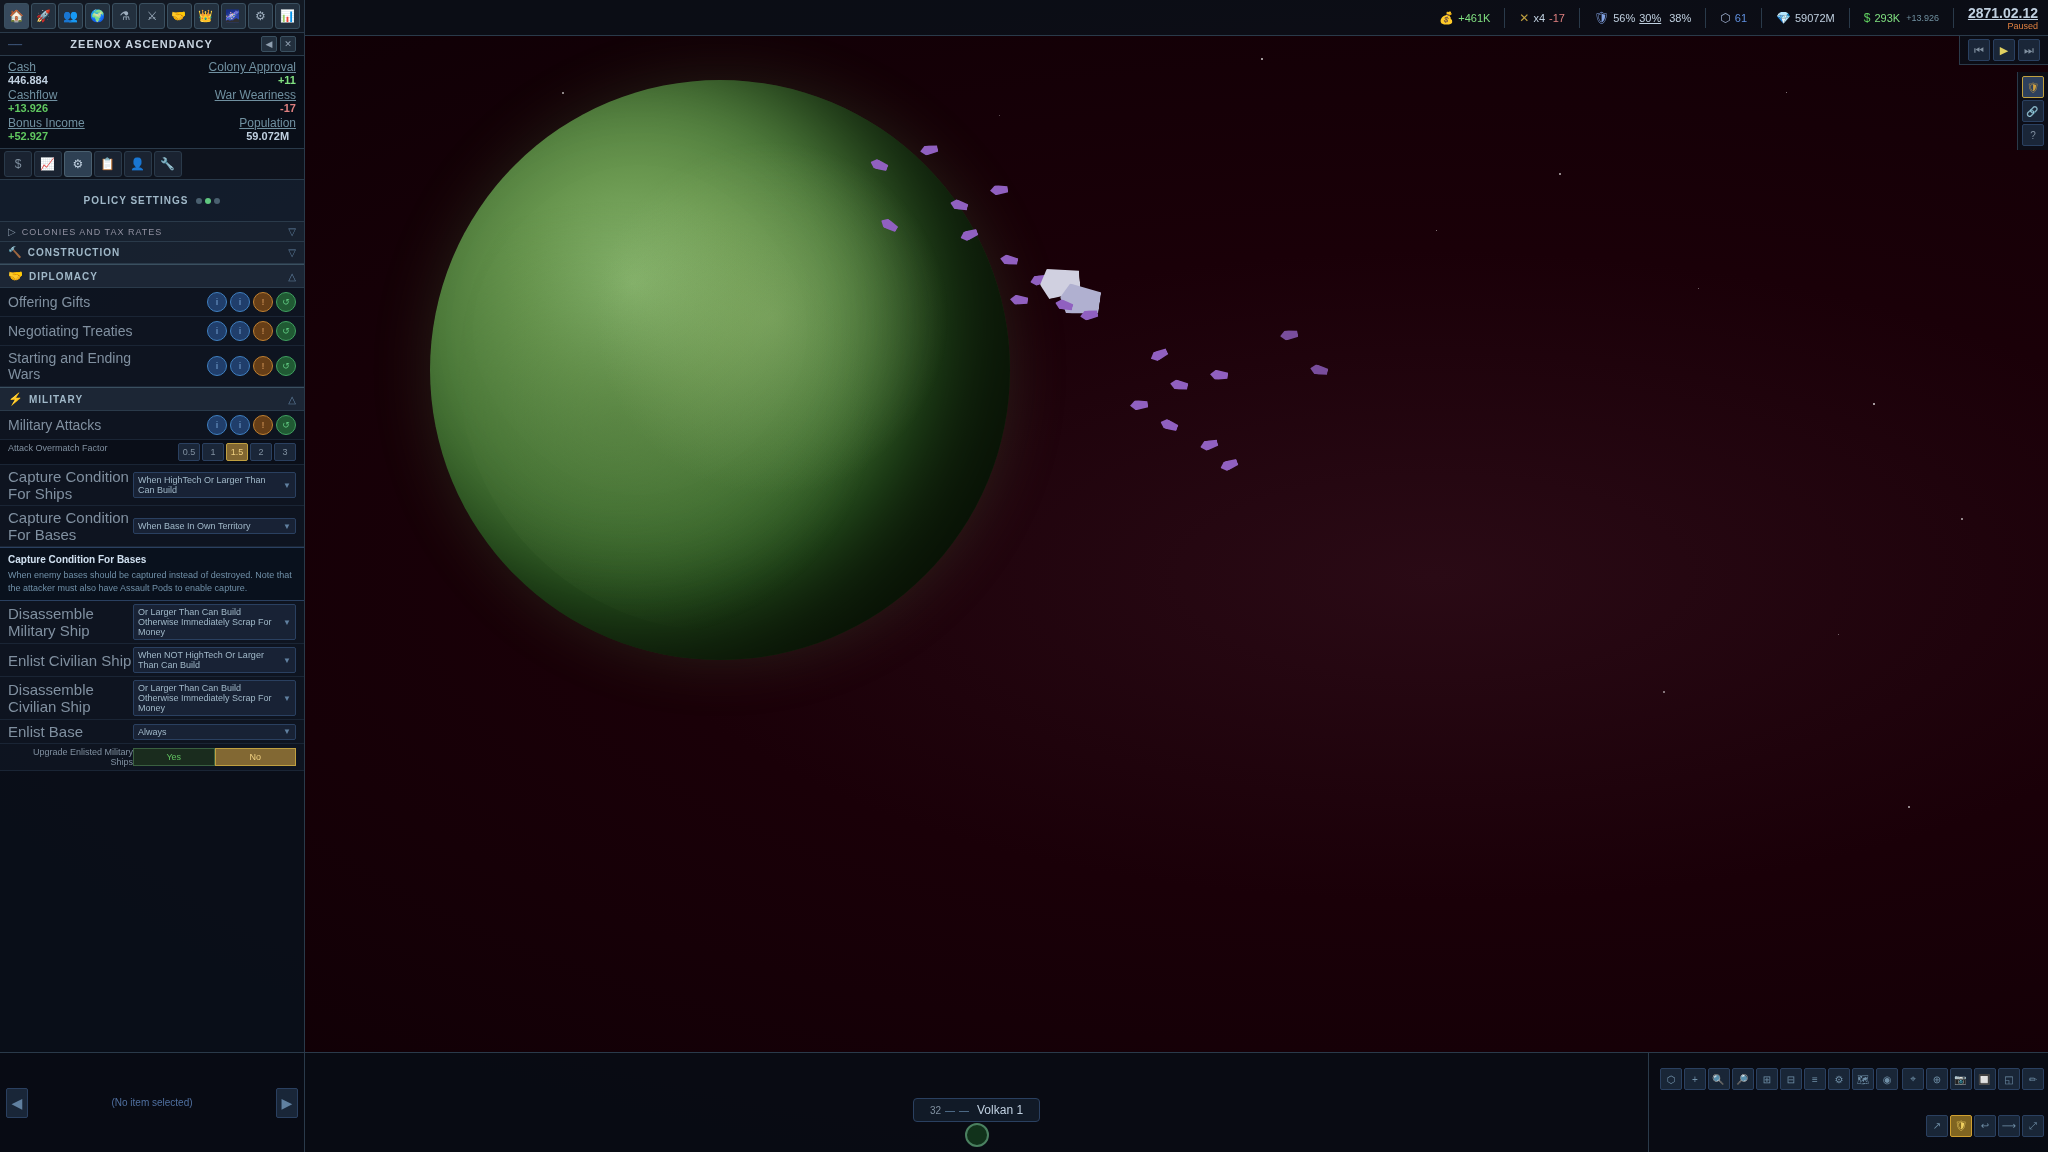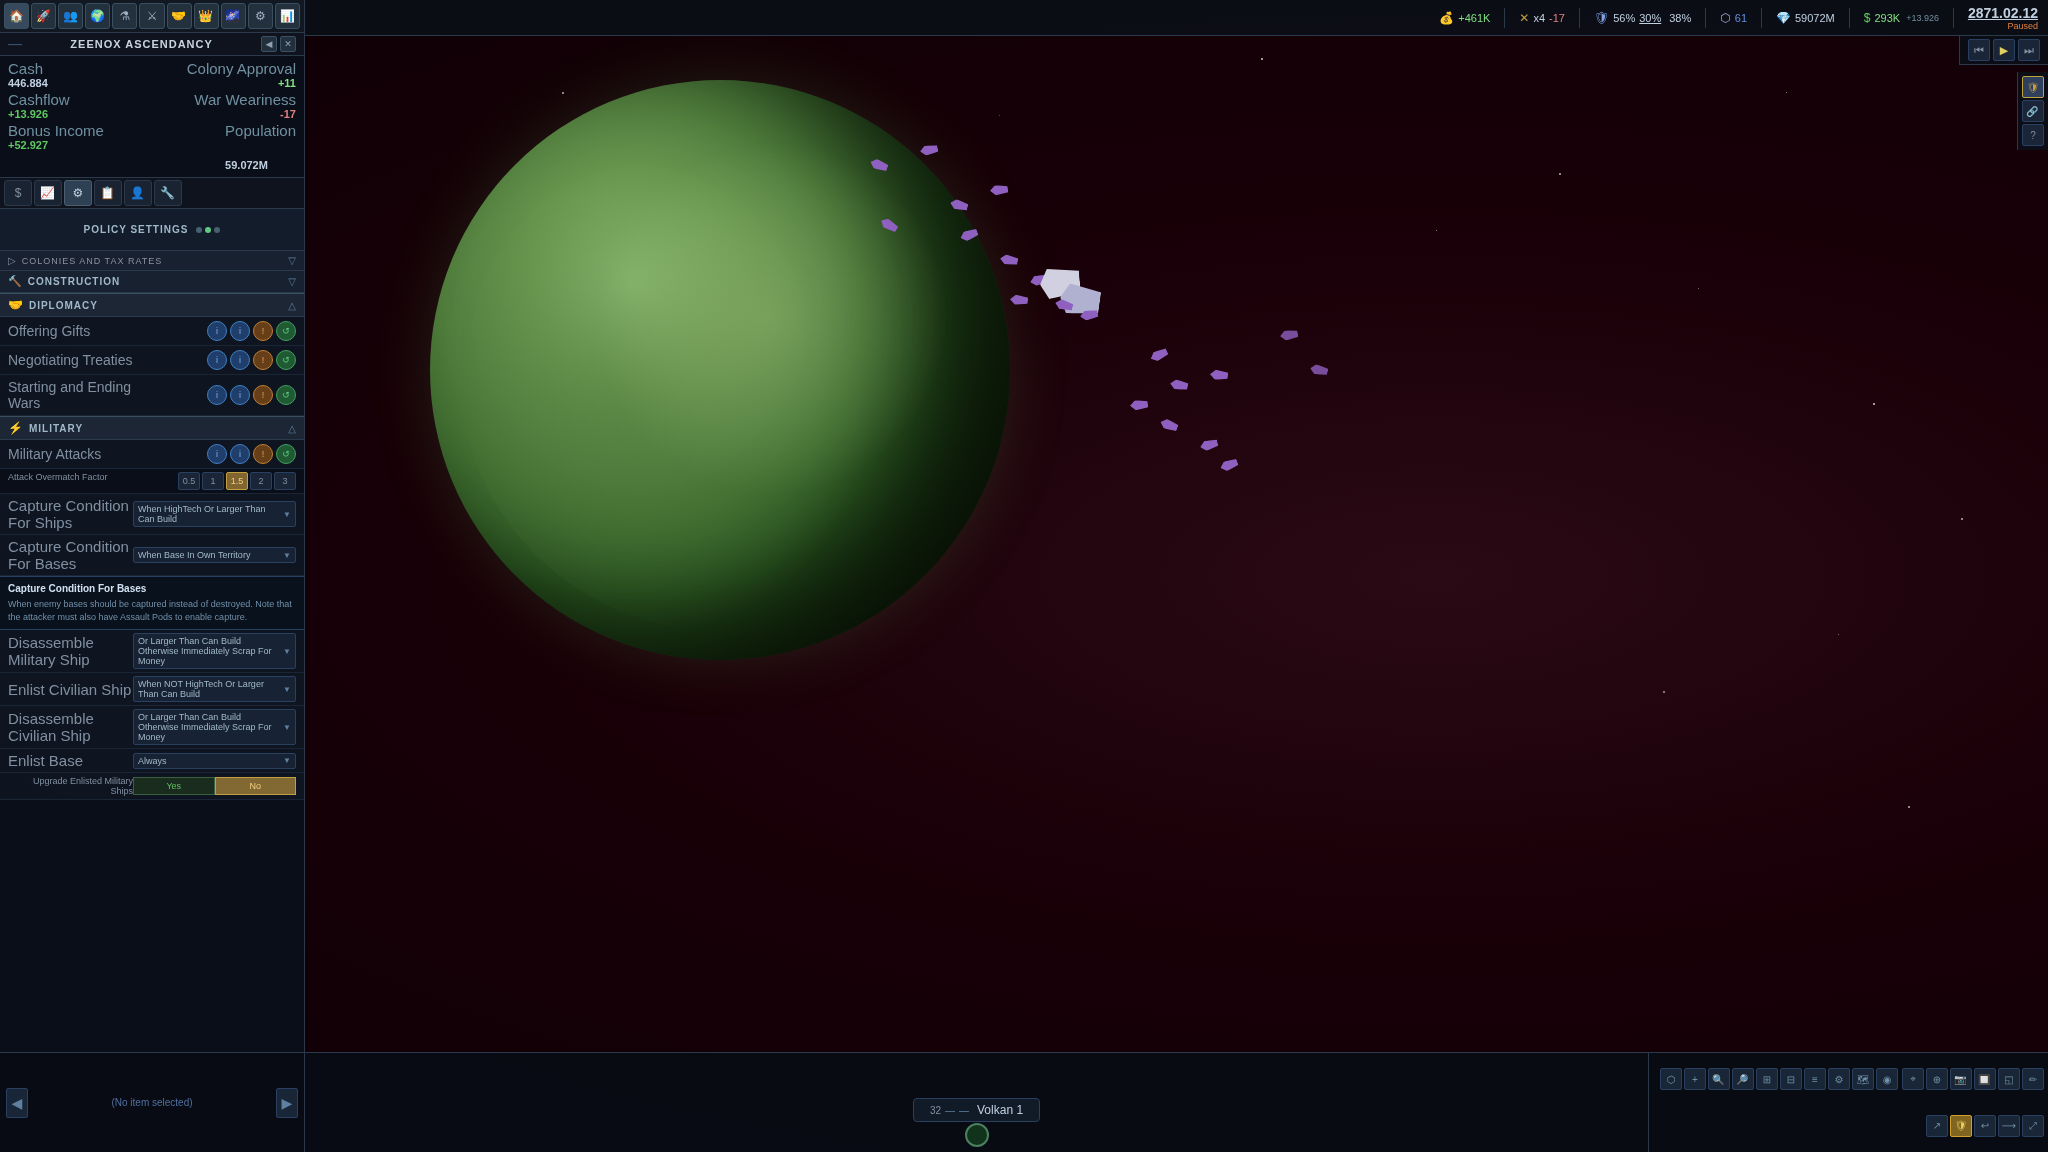--- a/index.html
+++ b/index.html
@@ -157,21 +157,22 @@
       display: flex;
       justify-content: space-between;
       margin-bottom: 2px;
     }
     .stat-item {
       display: flex;
       flex-direction: column;
     }
     .stat-label {
       color: #7090a0;
-      font-size: 15px;
+      font-size: 12px;
+      text-decoration: underline;
     }
     .stat-value {
       color: #c0d0e0;
       font-size: 11px;
       font-weight: bold;
     }
     .stat-value.positive { color: #80e080; }
     .stat-value.negative { color: #e08080; }
     .stat-value.green { color: #60c860; }
 
@@ -761,21 +762,21 @@
       <div class="stat-item" style="align-items:flex-end;">
         <span class="stat-label">War Weariness</span>
         <span class="stat-value negative">-17</span>
       </div>
     </div>
     <div class="stats-row">
       <div class="stat-item">
         <span class="stat-label">Bonus Income</span>
         <span class="stat-value green">+52.927</span>
       </div>
-      <div class="stat-item" style="align-items:flex-start;gap:20px;">
+      <div class="stat-item" style="align-items:center;">
         <span class="stat-label">Population</span>
         <span class="stat-value">59.072M</span>
       </div>
     </div>
   </div>
 
   <div class="tab-icons">
     <div class="tab-icon">$</div>
     <div class="tab-icon">📈</div>
     <div class="tab-icon active">⚙</div>

